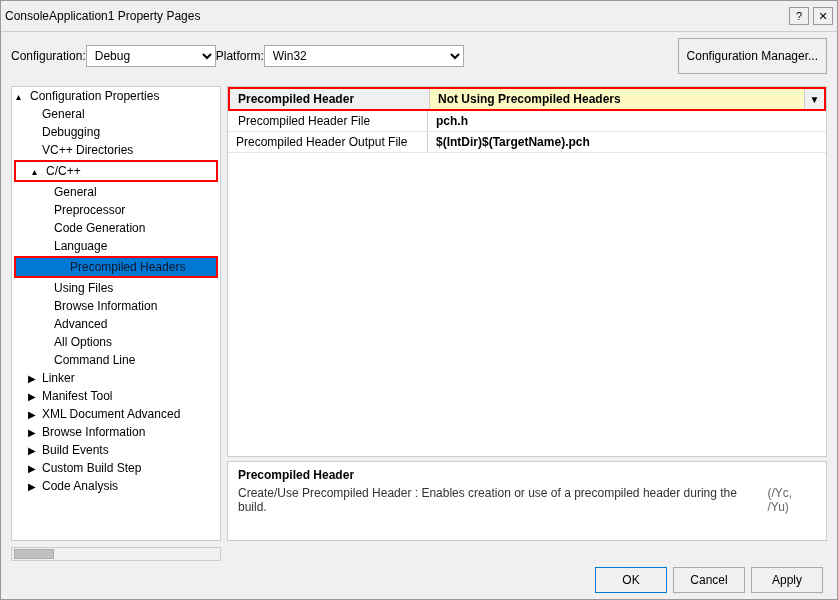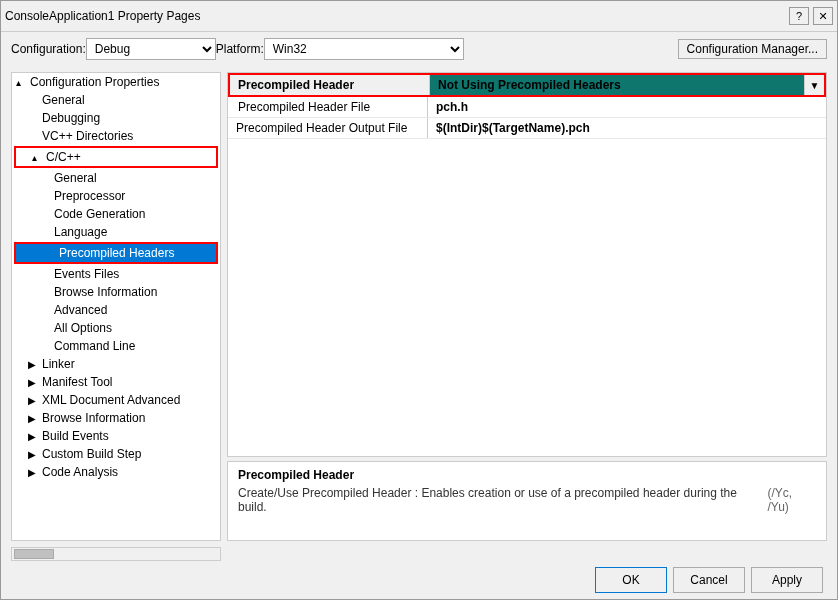--- a/index.html
+++ b/index.html
@@ -61,21 +61,21 @@
     .config-select {
       height: 22px;
       border: 1px solid #aaa;
       background: white;
       font-size: 12px;
       padding: 0 4px;
     }
     .config-select-debug { width: 130px; }
     .config-select-win32 { width: 200px; }
     .config-manager-btn {
-      height: 20px;
+      height: 36px;
       border: 1px solid #aaa;
       background: #f0f0f0;
       font-size: 12px;
       padding: 0 8px;
       cursor: pointer;
       margin-left: auto;
     }
     .main-content {
       display: flex;
       flex: 1;
@@ -278,28 +278,28 @@
       <div class="tree-item tree-child-2">
         <span class="arrow"></span>
         <span>Code Generation</span>
       </div>
       <div class="tree-item tree-child-2">
         <span class="arrow"></span>
         <span>Language</span>
       </div>
 
       <div style="border: 2px solid red; margin: 1px 2px;">
-        <div class="tree-item selected tree-child-2" style="background:#0078d4; color:#ffffff; padding-left:29px;">
+        <div class="tree-item selected tree-child-2" style="background:#0078d4; color:#0f172a; padding-left:40px;">
           <span class="arrow"></span>
           <span>Precompiled Headers</span>
         </div>
       </div>
       <div class="tree-item tree-child-2">
         <span class="arrow"></span>
-        <span>Events Files</span>
+        <span>Using Files</span>
       </div>
       <div class="tree-item tree-child-2">
         <span class="arrow"></span>
         <span>Browse Information</span>
       </div>
       <div class="tree-item tree-child-2">
         <span class="arrow"></span>
         <span>Advanced</span>
       </div>
       <div class="tree-item tree-child-2">
@@ -339,21 +339,21 @@
         <span>Code Analysis</span>
       </div>
     </div>
 
     <div class="right-panel">
 
       <div class="property-grid">
 
         <div class="property-header-row" style="border: 2px solid red; display:flex; background:#f0f0f0;">
           <div class="property-header-cell" style="flex:0 0 200px; border-right:1px solid #ccc; padding:3px 8px; font-size:12px; font-weight:bold;">Precompiled Header</div>
-          <div class="property-header-value" style="flex:1; padding:3px 8px; font-size:12px; font-weight:bold; background:#0f766e;">Not Using Precompiled Headers</div>
+          <div class="property-header-value" style="flex:1; padding:3px 8px; font-size:12px; font-weight:bold; background:#fef9c3;">Not Using Precompiled Headers</div>
           <div class="property-dropdown-btn" style="border-left:1px solid #ccc; width:20px; background:#f0f0f0; display:flex; align-items:center; justify-content:center; cursor:pointer; font-size:10px;">▼</div>
         </div>
 
         <div class="property-rows">
           <div class="property-row" style="display:flex; border-bottom:1px solid #e8e8e8;">
             <div class="property-name" style="width:200px; min-width:200px; padding:3px 10px; font-size:12px; border-right:1px solid #ccc;">Precompiled Header File</div>
             <div class="property-value" style="flex:1; padding:3px 8px; font-size:12px; font-weight:bold;">pch.h</div>
           </div>
           <div class="property-row" style="display:flex; border-bottom:1px solid #e8e8e8;">
             <div class="property-name" style="width:200px; min-width:200px; padding:3px 8px; font-size:12px; border-right:1px solid #ccc;">Precompiled Header Output File</div>

